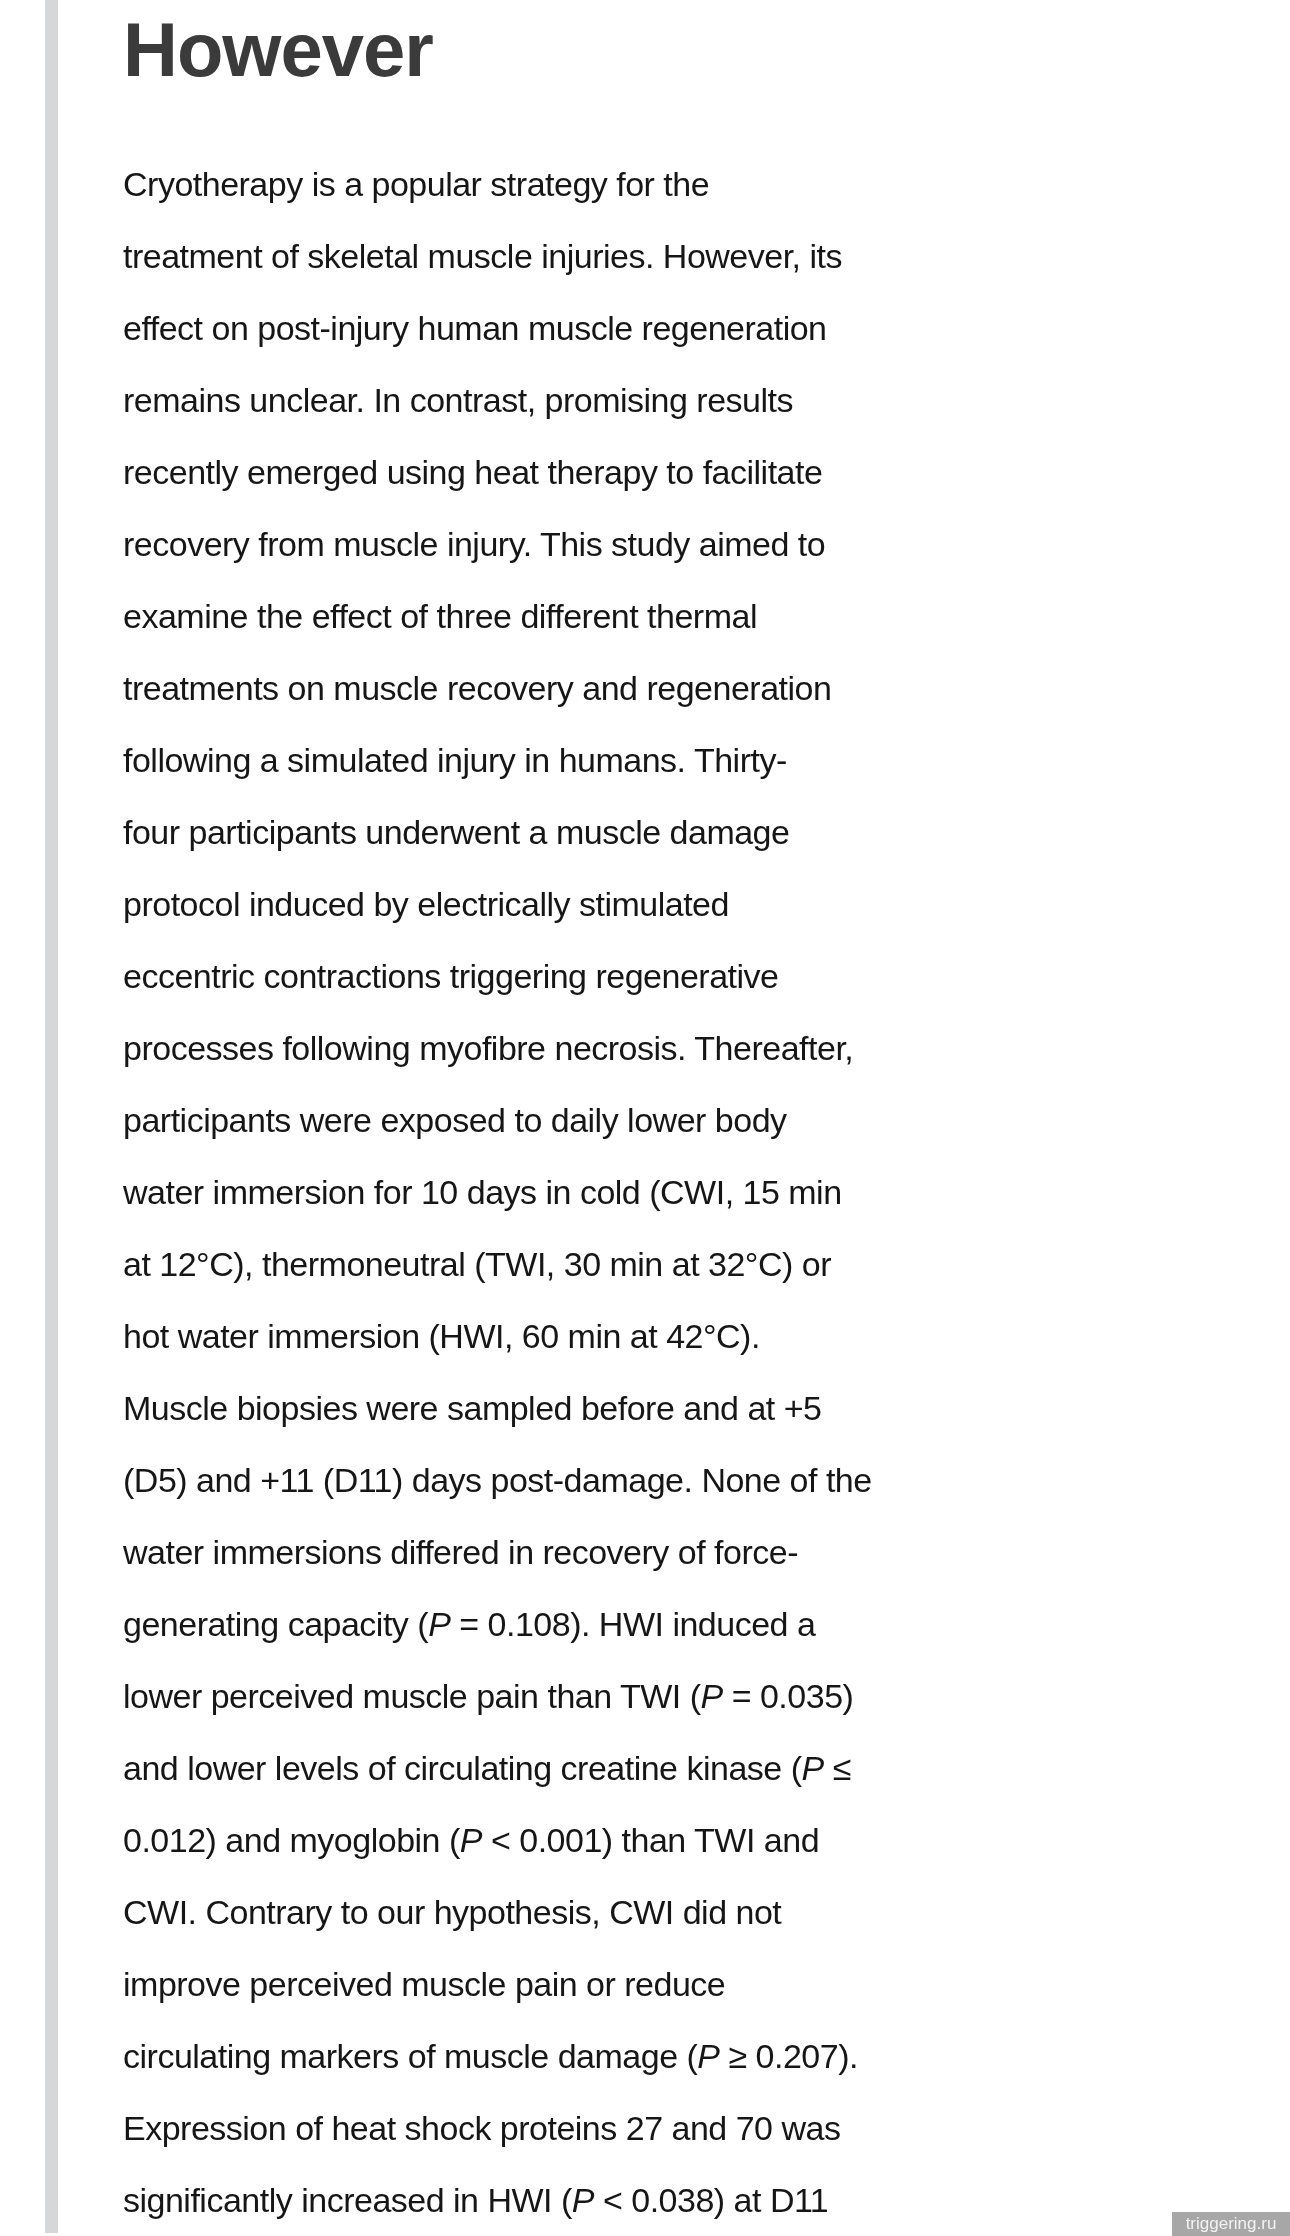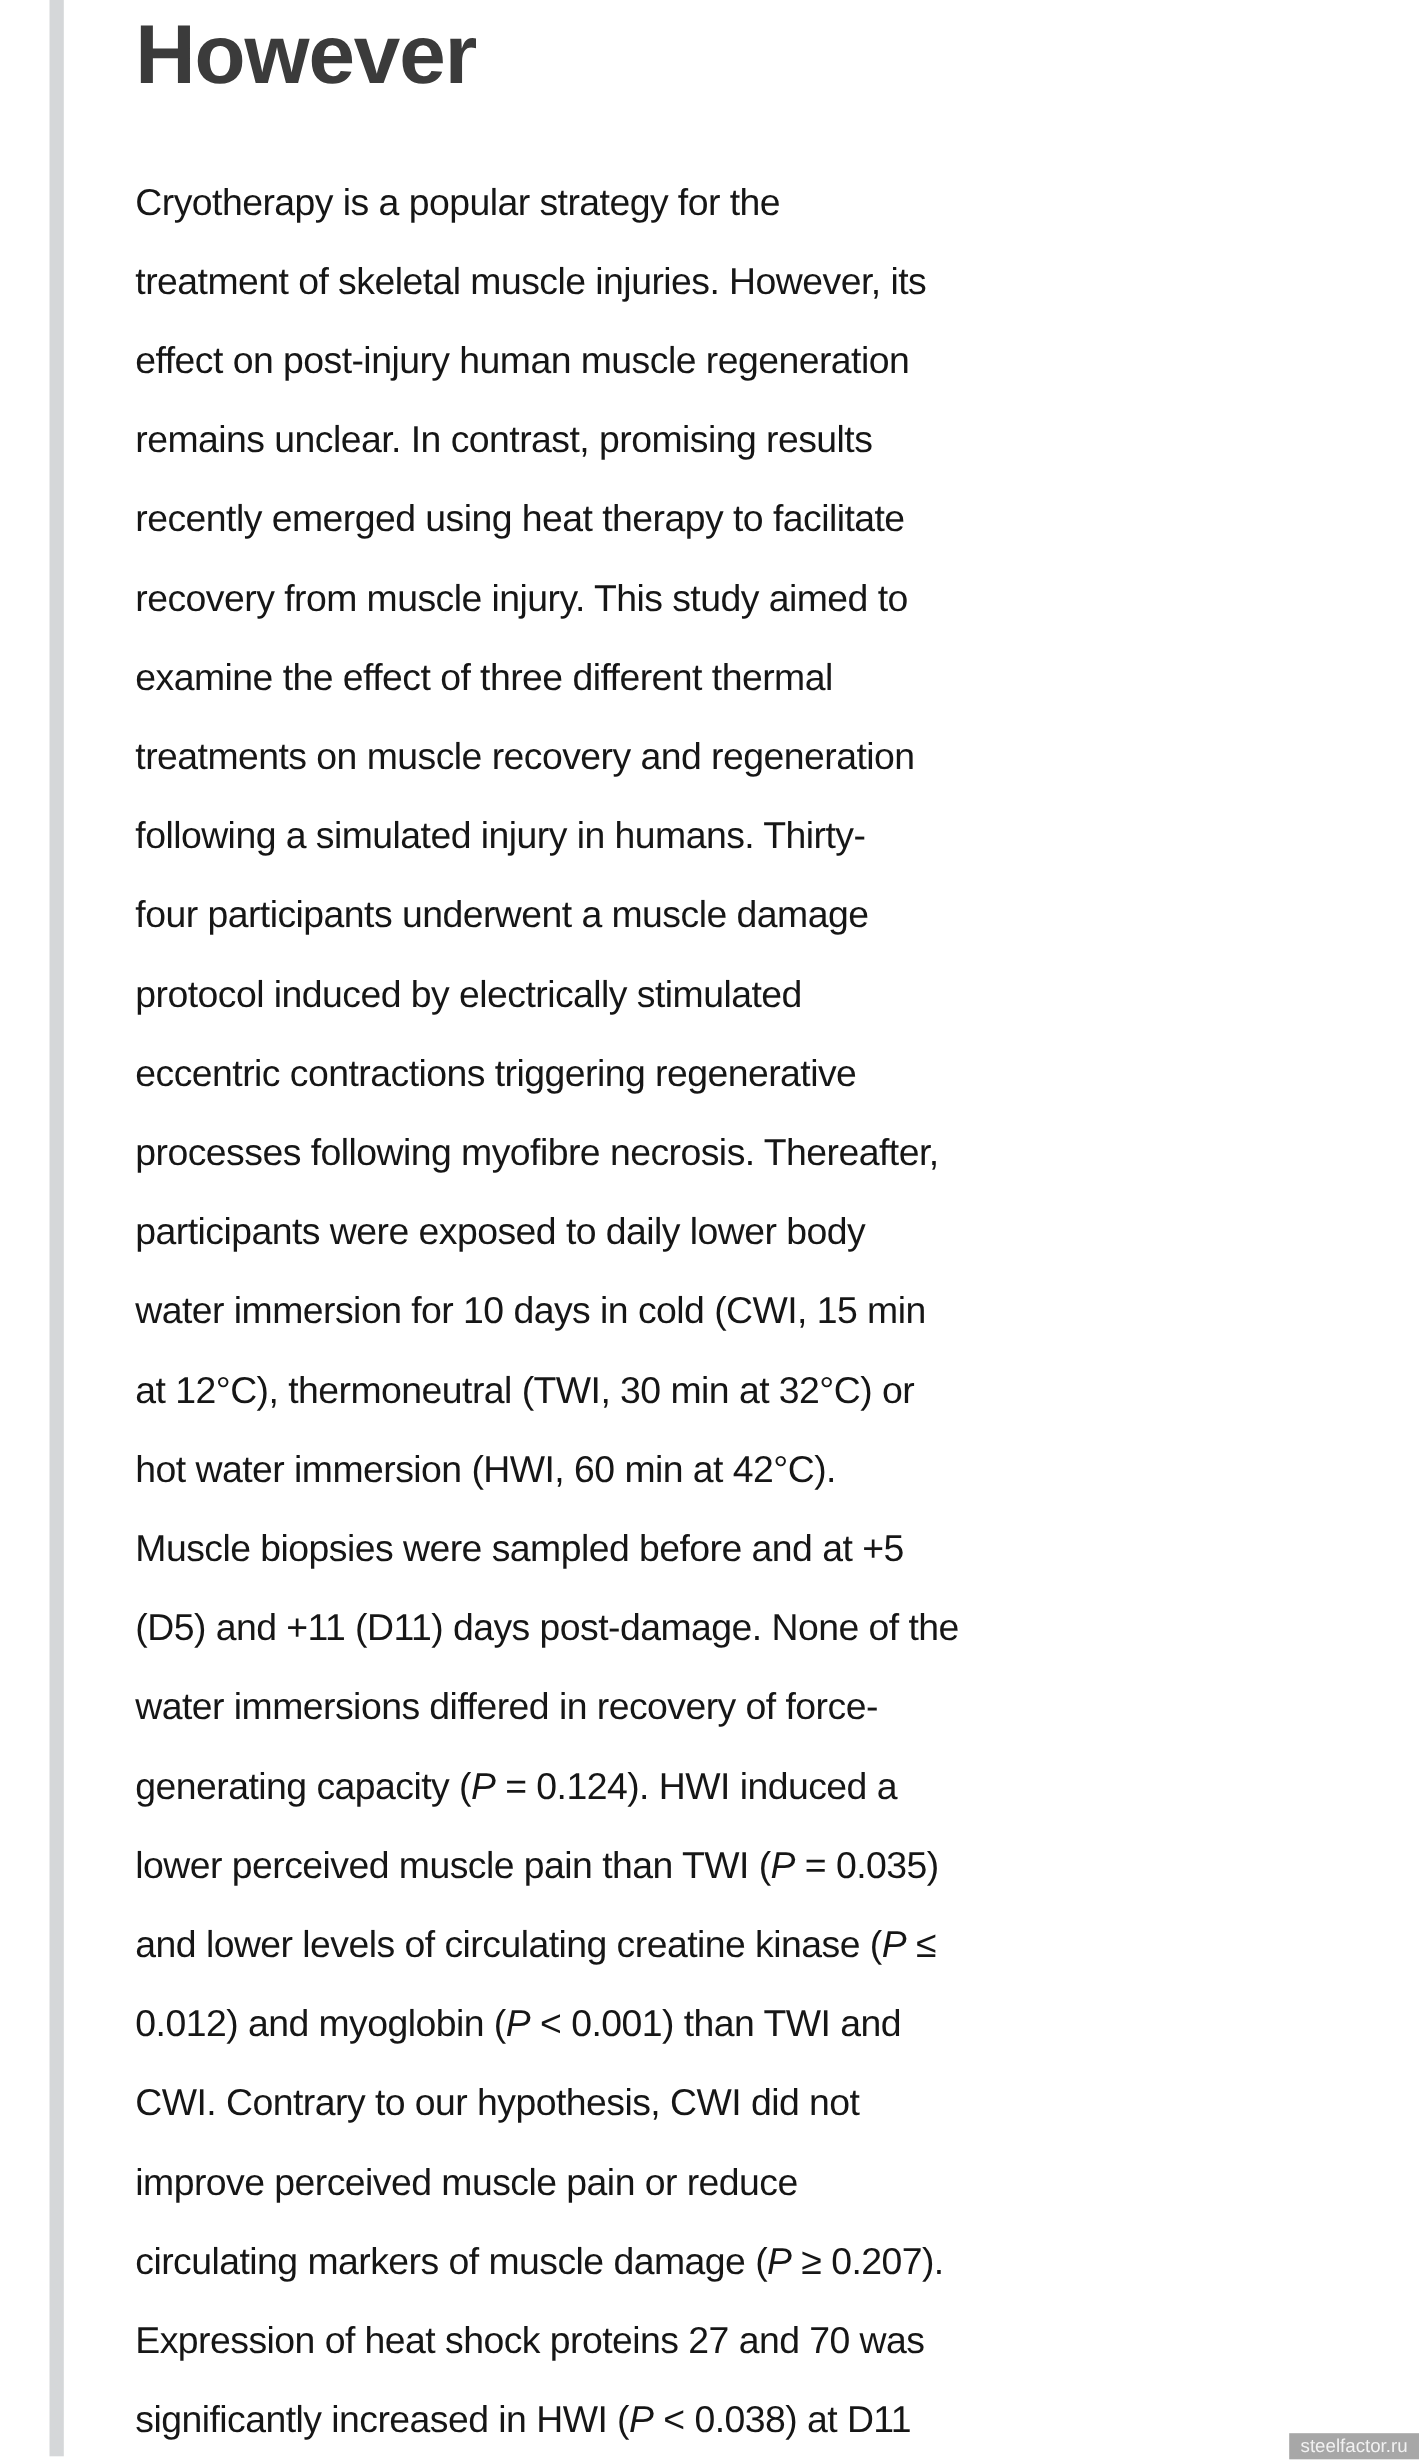--- a/index.html
+++ b/index.html
@@ -76,26 +76,26 @@
 protocol induced by electrically stimulated
 eccentric contractions triggering regenerative
 processes following myofibre necrosis. Thereafter,
 participants were exposed to daily lower body
 water immersion for 10 days in cold (CWI, 15 min
 at 12°C), thermoneutral (TWI, 30 min at 32°C) or
 hot water immersion (HWI, 60 min at 42°C).
 Muscle biopsies were sampled before and at +5
 (D5) and +11 (D11) days post-damage. None of the
 water immersions differed in recovery of force-
-generating capacity (</span><span class="it">P</span><span> = 0.124). HWI induced a
+generating capacity (</span><span class="it">P</span><span> = 0.108). HWI induced a
 lower perceived muscle pain than TWI (</span><span class="it">P</span><span> = 0.035)
 and lower levels of circulating creatine kinase (</span><span class="it">P</span><span> ≤
 0.012) and myoglobin (</span><span class="it">P</span><span> &lt; 0.001) than TWI and
 CWI. Contrary to our hypothesis, CWI did not
 improve perceived muscle pain or reduce
 circulating markers of muscle damage (</span><span class="it">P</span><span> ≥ 0.207).
 Expression of heat shock proteins 27 and 70 was
 significantly increased in HWI (</span><span class="it">P</span><span> &lt; 0.038) at D11</span></p>
   </div>
   <div id="watermark">
-    <span>steelfactor.ru</span>
+    <span>triggering.ru</span>
   </div>
 </div>
 
 </body></html>

